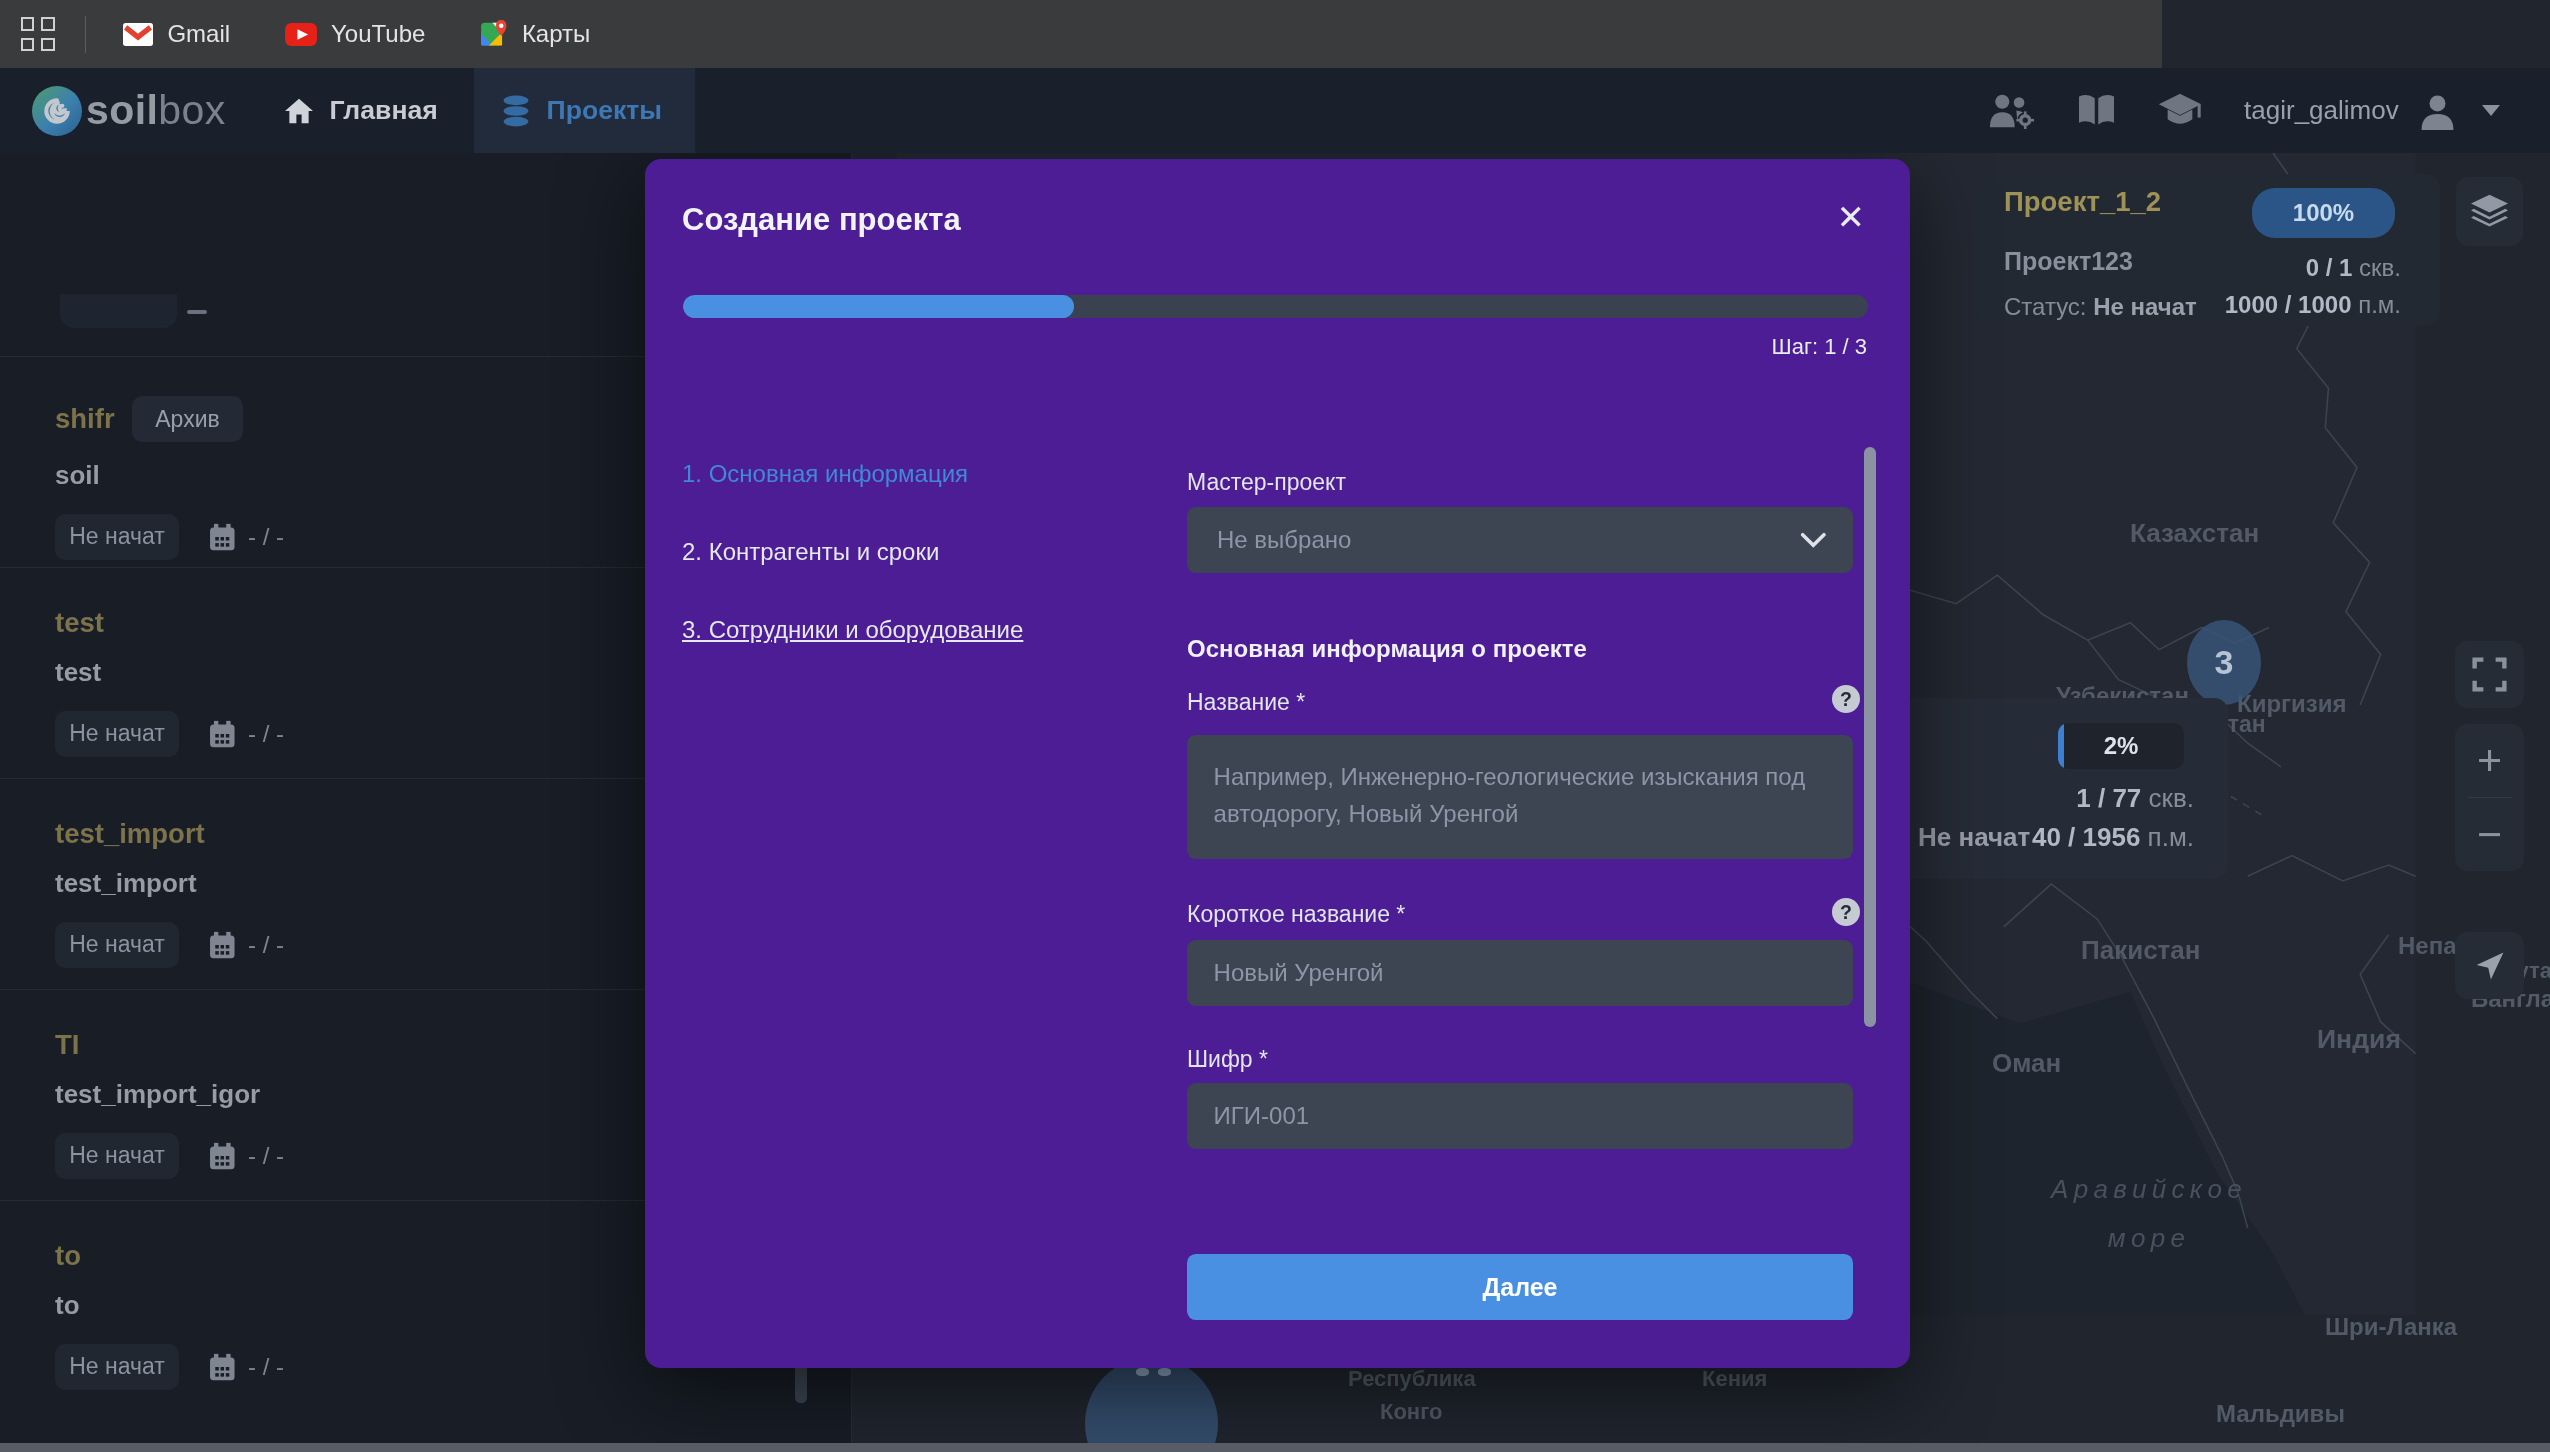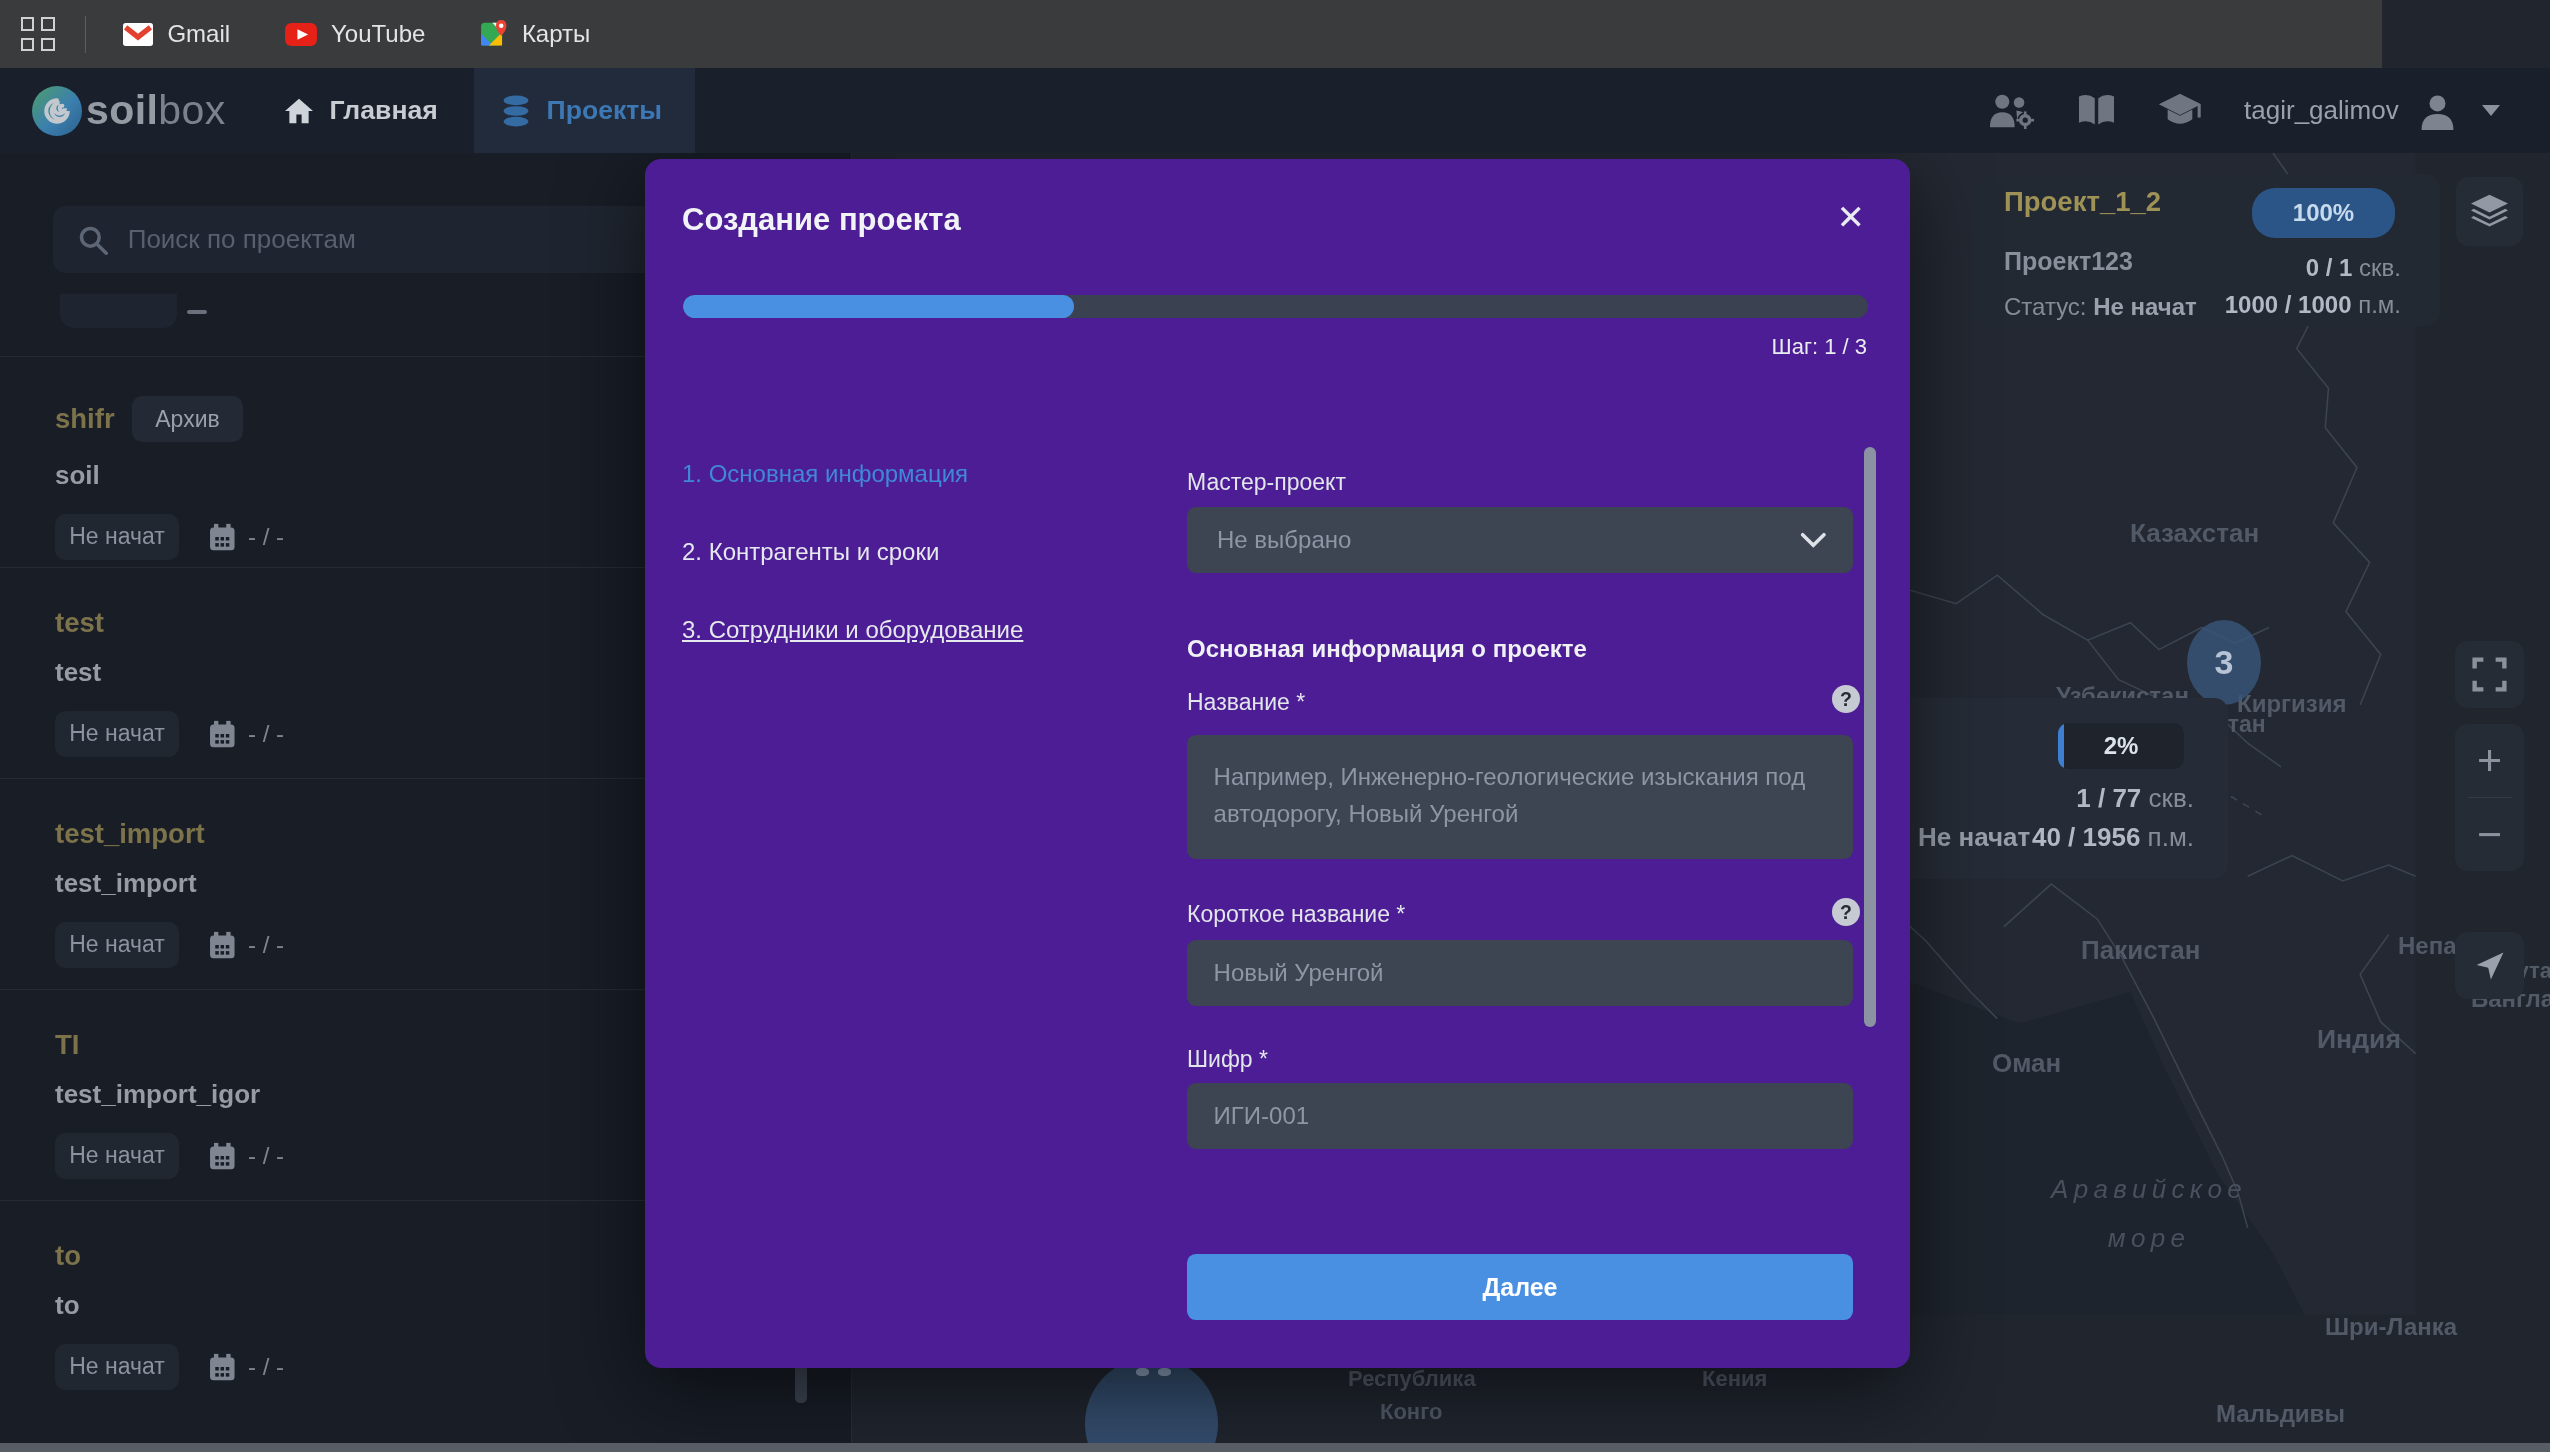--- a/index.html
+++ b/index.html
@@ -1,21 +1,21 @@
 <!DOCTYPE html>
 <html style="font-size:14px"><head>
 <meta charset="utf-8">
 <style>
   html,body{margin:0;padding:0;background:#11141a;}
   .screen{position:relative;width:2550px;height:1452px;overflow:hidden;
     font-family:"Liberation Sans",sans-serif;background:#20252e;}
   .abs{position:absolute;}
 
   
-  .bmbar{position:absolute;left:0;top:0;width:2382px;height:68px;background:#3a3b3d;
+  .bmbar{position:absolute;left:0;top:0;width:2162px;height:68px;background:#3a3b3d;
     display:flex;align-items:center;padding-left:21px;box-sizing:border-box;z-index:70;}
   .apps-grid{display:grid;grid-template-columns:13.3px 13.3px;grid-gap:7px;margin-right:30px;cursor:pointer;}
   .apps-grid span{width:13.3px;height:13.3px;border:2.7px solid #d0d1d2;box-sizing:border-box;}
   .bm-sep{width:1.8px;height:37px;background:#5c5d5f;margin-right:37px;}
   .bm-item{display:flex;align-items:center;gap:14px;margin-right:55px;color:#e4e4e5;font-size:24px;cursor:pointer;}
 
   
   .navbar{position:absolute;left:0;top:68px;width:2550px;height:85px;background:#1a202b;z-index:60;}
   .nav-left{position:absolute;left:32px;top:0;height:85px;display:flex;align-items:center;gap:4px;}
   .logo-text{font-size:41px;letter-spacing:0.4px;}
@@ -215,27 +215,20 @@
     <div style="width:44px;height:0.9px;background:#343b46;"></div>
     <div style="height:73px;width:100%;display:flex;align-items:center;justify-content:center;font-size:43px;color:#8d939e;cursor:pointer;">−</div>
   </div>
   <button class="mapbtn" style="left:2455px;top:932px;width:69px;height:67px;">
     <svg width="34" height="34" viewBox="0 0 38 38">
       <path d="M34 4 L4 18 L17 21 L20 34 Z" fill="#9aa1ac"></path>
     </svg>
   </button>
 
   <div class="sidebar">
-    <div class="search-box">
-      <svg width="30" height="30" viewBox="0 0 34 34">
-        <circle cx="14" cy="14" r="10" fill="none" stroke="#5d6674" stroke-width="4"></circle>
-        <line x1="22" y1="22" x2="32" y2="32" stroke="#5d6674" stroke-width="4" stroke-linecap="round"></line>
-      </svg>
-      <input type="text" placeholder="Поиск по проектам" style="">
-    </div>
     <div class="skel-pill"></div>
     <div class="skel-dash"></div>
 
     <div class="proj-list">
 
       <div class="proj-item">
         <div class="pi-titlerow">
           <span class="pi-title">shifr</span>
           <span class="pi-badge">Архив</span>
         </div>

